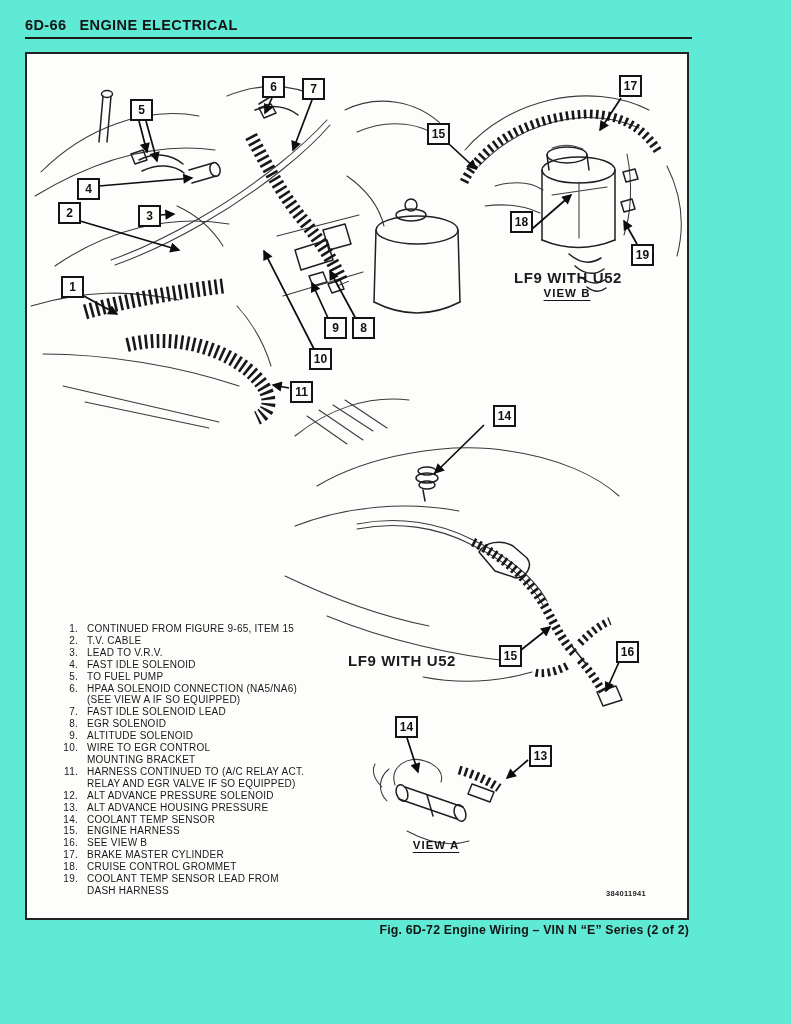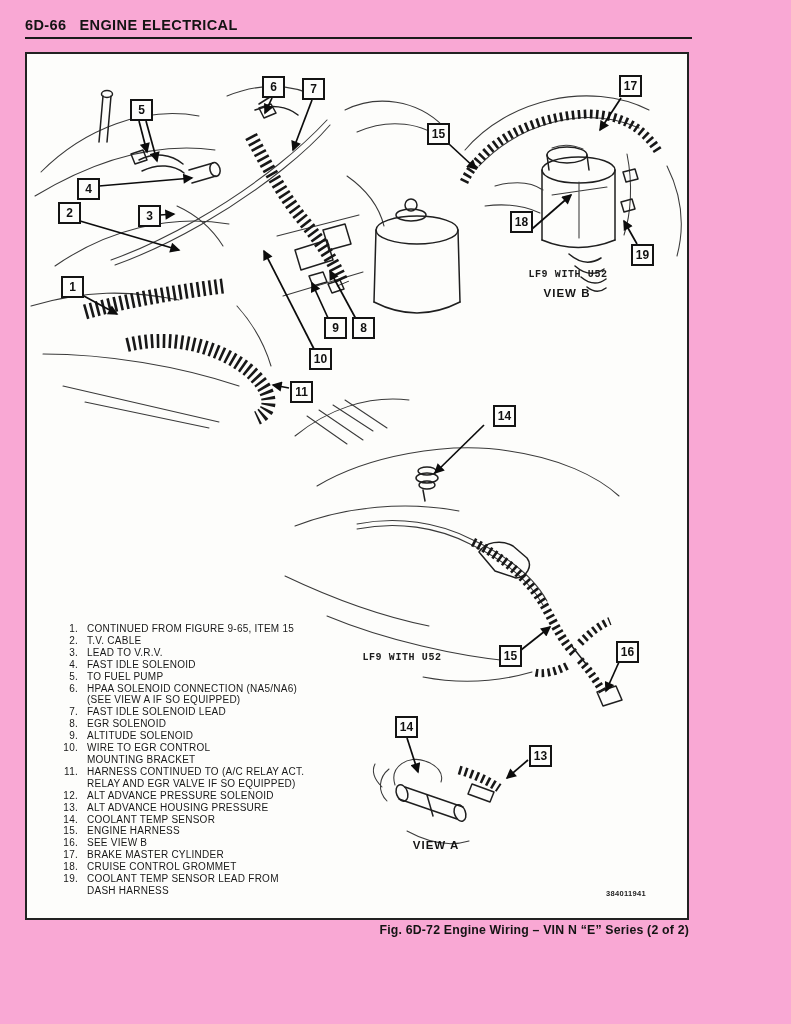--- a/index.html
+++ b/index.html
@@ -1,30 +1,30 @@
 <!DOCTYPE html>
 <html><head>
 <meta charset="utf-8">
 <style>
   html,body{margin:0;padding:0;}
   body{width:791px;height:1024px;background:#fbfbf7;font-family:"Liberation Sans", sans-serif;color:#161616;-webkit-font-smoothing:antialiased;}
-  .page{position:relative;width:791px;height:1024px;background:#f9a8d4;overflow:hidden;}
+  .page{position:relative;width:791px;height:1024px;background:#5eead4;overflow:hidden;}
 
   .hdr{position:absolute;left:25px;top:17px;display:flex;gap:13px;font-weight:bold;font-size:14.5px;letter-spacing:.4px;color:#141414;}
   .hdr-rule{position:absolute;left:25px;top:37px;width:667px;height:2.4px;background:#1b1b1b;}
 
   .frame{position:absolute;left:25px;top:52px;width:660px;height:864px;border:2px solid #222;background:#fdfdfb;}
   .art{position:absolute;left:0;top:0;width:660px;height:864px;}
 
   .callout{position:absolute;width:19px;height:18px;border:2px solid #141414;background:#fdfdfb;
            font-weight:bold;font-size:12px;line-height:18px;text-align:center;color:#111;}
 
-  .flabel{position:absolute;font-size:10px;font-weight:bold;letter-spacing:.6px;color:#1c1c1c;white-space:nowrap;transform:translateX(-50%);font-family:Liberation Mono, monospace;}
+  .flabel{position:absolute;font-size:15px;font-weight:bold;letter-spacing:.6px;color:#1c1c1c;white-space:nowrap;transform:translateX(-50%);}
   .viewlabel{position:absolute;font-size:11.5px;font-weight:bold;letter-spacing:1px;color:#141414;white-space:nowrap;
-             text-underline-offset:3px;transform:translateX(-50%);}
+             text-decoration:underline;text-underline-offset:3px;transform:translateX(-50%);}
   .docnum{position:absolute;font-size:7.5px;font-weight:bold;letter-spacing:.3px;color:#222;transform:translateX(-50%);margin-top:11px;}
 
   .legend{position:absolute;left:30px;top:569px;font-size:10px;line-height:11.9px;letter-spacing:.25px;color:#181818;}
   .lrow{display:flex;align-items:flex-start;}
   .lnum{width:21px;text-align:right;margin-right:9px;flex:none;}
   .ltext .l1,.ltext .l2{display:block;white-space:nowrap;}
 
   .caption{position:absolute;left:25px;top:923px;width:664px;text-align:right;
            font-weight:bold;font-size:12.3px;letter-spacing:.2px;color:#141414;}
 

